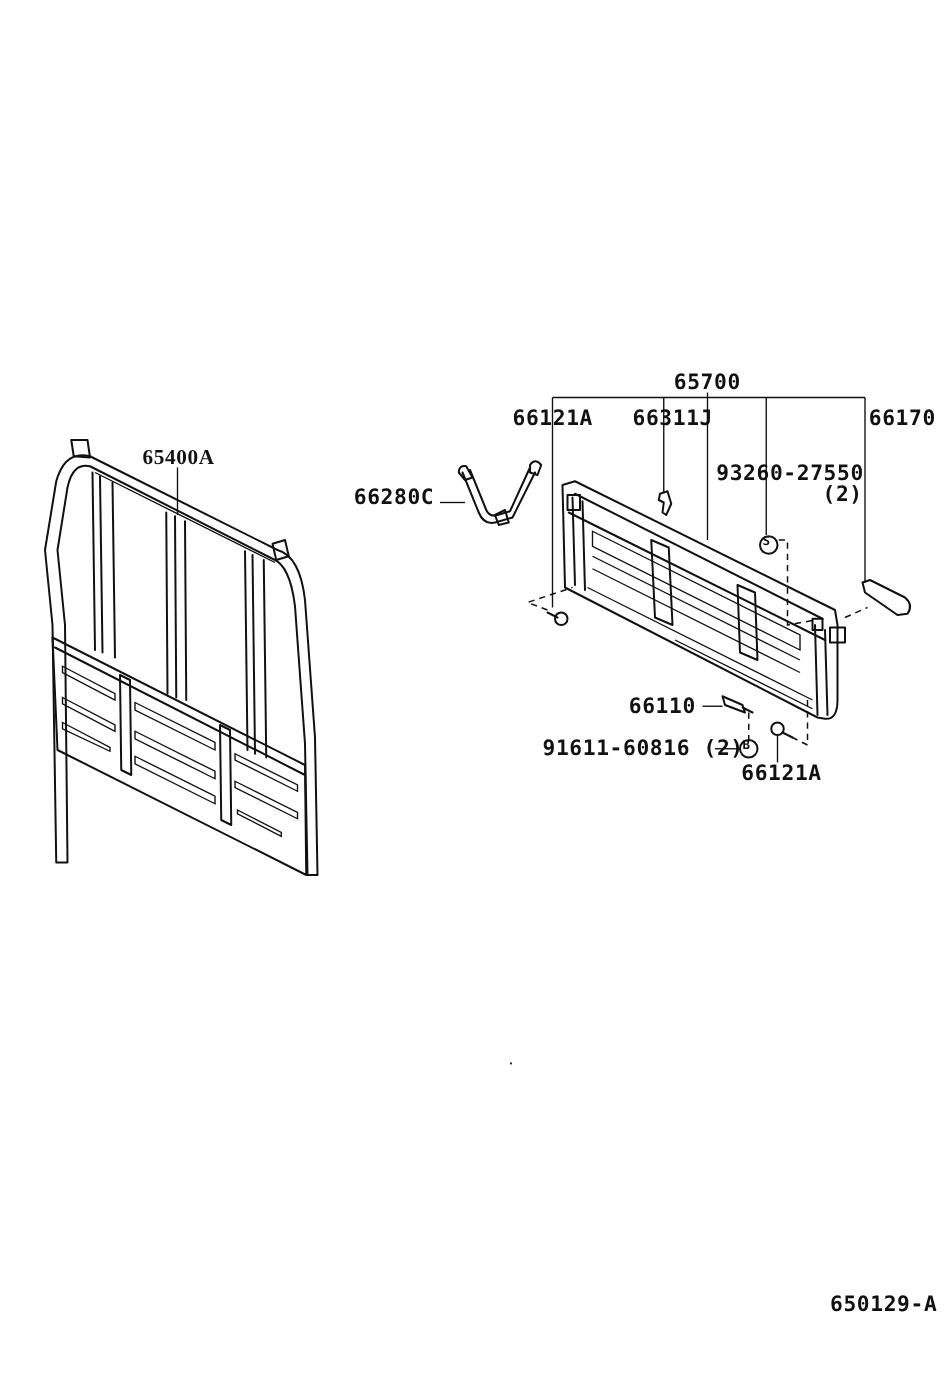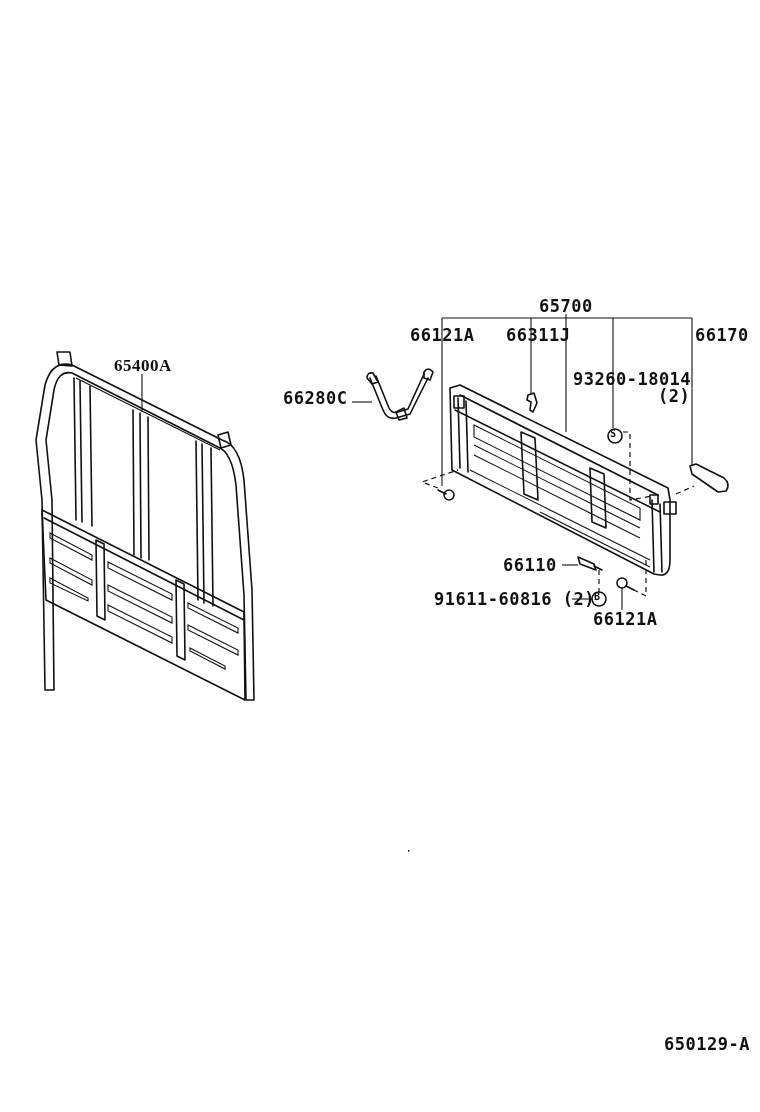--- a/index.html
+++ b/index.html
@@ -126,21 +126,21 @@
   <line class="thin" x1="572" y1="599" x2="592" y2="599"></line>
   <line class="thin" x1="622" y1="588" x2="622" y2="610"></line>
   <rect x="408" y="850" width="1.5" height="1.5" fill="#111"></rect>
 </svg>
 
 <span class="lbl" style="left:114px;top:357px;font-family:Liberation Serif, serif;">65400A</span>
 <span class="lbl" style="left:539px;top:298px;">65700</span>
 <span class="lbl" style="left:410px;top:327px;">66121A</span>
 <span class="lbl" style="left:506px;top:327px;">66311J</span>
 <span class="lbl" style="left:667px;top:327px;margin-left:28px;">66170</span>
-<span class="lbl" style="left:573px;top:371px;">93260-18014</span>
+<span class="lbl" style="left:573px;top:371px;">93260-27550</span>
 <span class="lbl" style="left:658px;top:388px;">(2)</span>
 <span class="lbl" style="left:610px;top:429px;font-size:10px;">S</span>
 <span class="lbl" style="left:283px;top:390px;">66280C</span>
 <span class="lbl" style="left:503px;top:557px;">66110</span>
 <span class="lbl" style="left:434px;top:591px;">91611-60816 (2)</span>
 <span class="lbl" style="left:594px;top:592px;font-size:10px;">B</span>
 <span class="lbl" style="left:593px;top:611px;">66121A</span>
 <span class="lbl" style="left:664px;top:1036px;">650129-A</span>
 
 </body></html>

